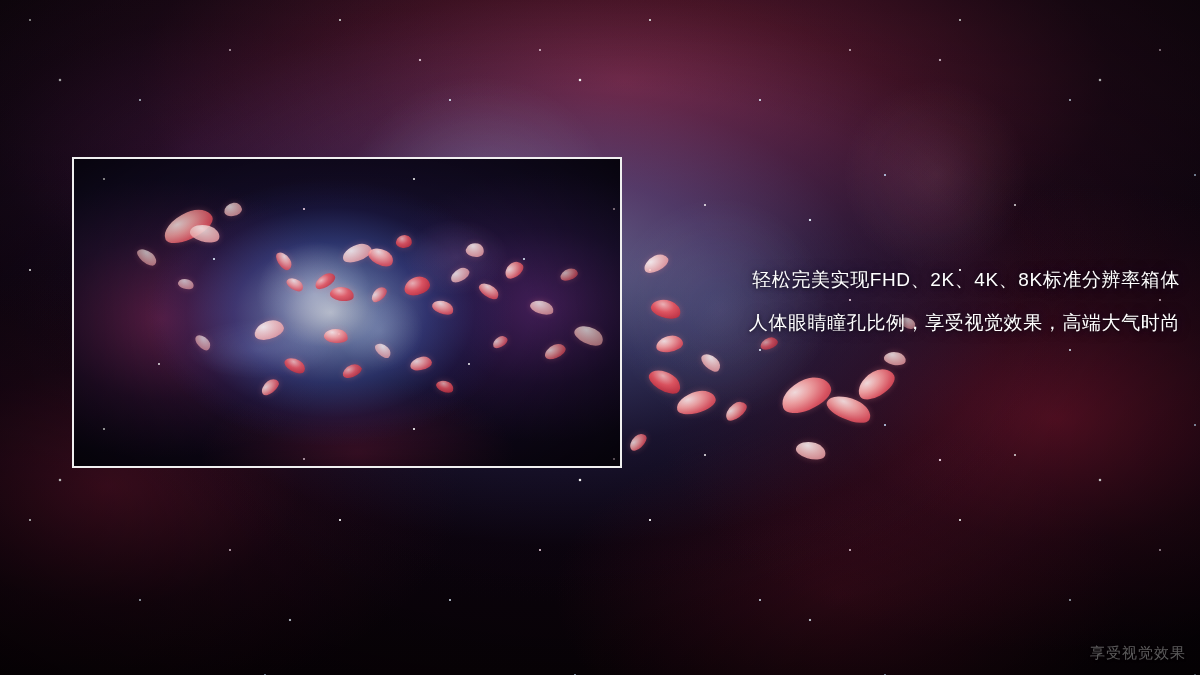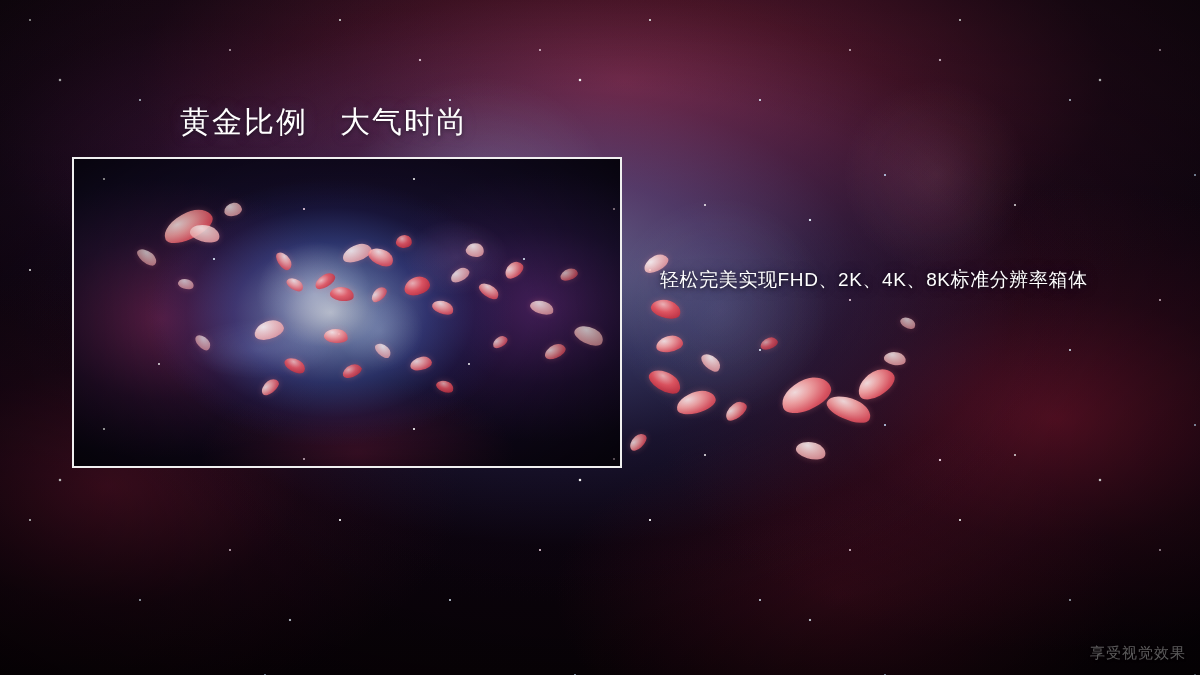--- a/index.html
+++ b/index.html
@@ -210,20 +210,21 @@
     color: #ffffff;
     white-space: pre;
     text-shadow: 0 1px 5px rgba(0,0,0,0.62), 0 0 14px rgba(120,90,160,0.45);
   }
 
   #feature-list {
     position: absolute;
     left: 660px;
     top: 258px;
     width: 520px;
+    text-align: right;
   }
   .feature-line {
     font-size: 19px;
     line-height: 43px;
     color: #ffffff;
     letter-spacing: 0.6px;
     white-space: nowrap;
     text-shadow: 0 1px 4px rgba(0,0,0,0.70), 0 0 12px rgba(30,20,60,0.55);
   }
 
@@ -261,21 +262,20 @@
       <div class="petal" style="left: 780px; top: 380px; width: 52px; height: 30px; opacity: 0.97; transform: rotate(-22deg);"></div>
       <div class="petal pale" style="left: 796px; top: 442px; width: 30px; height: 17px; opacity: 0.92; transform: rotate(16deg);"></div>
       <div class="petal" style="left: 826px; top: 398px; width: 46px; height: 22px; opacity: 0.95; transform: rotate(24deg);"></div>
       <div class="petal" style="left: 856px; top: 372px; width: 40px; height: 24px; opacity: 0.96; transform: rotate(-30deg);"></div>
       <div class="petal pale" style="left: 884px; top: 352px; width: 22px; height: 13px; opacity: 0.85; transform: rotate(12deg);"></div>
       <div class="petal dark" style="left: 760px; top: 338px; width: 18px; height: 11px; opacity: 0.8; transform: rotate(-18deg);"></div>
       <div class="petal pale" style="left: 900px; top: 318px; width: 16px; height: 10px; opacity: 0.72; transform: rotate(30deg);"></div>
       <div class="petal" style="left: 628px; top: 436px; width: 20px; height: 12px; opacity: 0.85; transform: rotate(-42deg);"></div>
     </div>
 
-  <div id="slide-title">黄金比例　大气时尚</div>
 
   <div id="preview-frame">
     <div class="panel-layer panel-base"></div>
     <div class="panel-layer panel-wisps"></div>
     <div class="stars-sm"></div>
     <div class="stars-md"></div>
     <div id="panel-petals">
         <div class="petal" style="left: 88px; top: 54px; width: 52px; height: 26px; opacity: 0.96; transform: rotate(-24deg);"></div>
         <div class="petal pale" style="left: 116px; top: 66px; width: 30px; height: 17px; opacity: 0.92; transform: rotate(16deg);"></div>
         <div class="petal pale" style="left: 62px; top: 92px; width: 22px; height: 12px; opacity: 0.8; transform: rotate(40deg);"></div>
@@ -308,17 +308,18 @@
         <div class="petal dark" style="left: 362px; top: 222px; width: 18px; height: 11px; opacity: 0.85; transform: rotate(24deg);"></div>
         <div class="petal pale" style="left: 120px; top: 178px; width: 18px; height: 11px; opacity: 0.7; transform: rotate(50deg);"></div>
         <div class="petal" style="left: 418px; top: 178px; width: 16px; height: 10px; opacity: 0.8; transform: rotate(-28deg);"></div>
         <div class="petal pale" style="left: 104px; top: 120px; width: 16px; height: 10px; opacity: 0.72; transform: rotate(18deg);"></div>
       </div>
     <div class="panel-layer panel-vignette"></div>
   </div>
 
   <div id="feature-list">
     <div class="feature-line">轻松完美实现FHD、2K、4K、8K标准分辨率箱体</div>
+    <div class="feature-line">人体眼睛瞳孔比例，享受视觉效果，高端大气时尚</div>
   </div>
 
   <div id="watermark">享受视觉效果</div>
 
 </div>
 
 </body></html>

